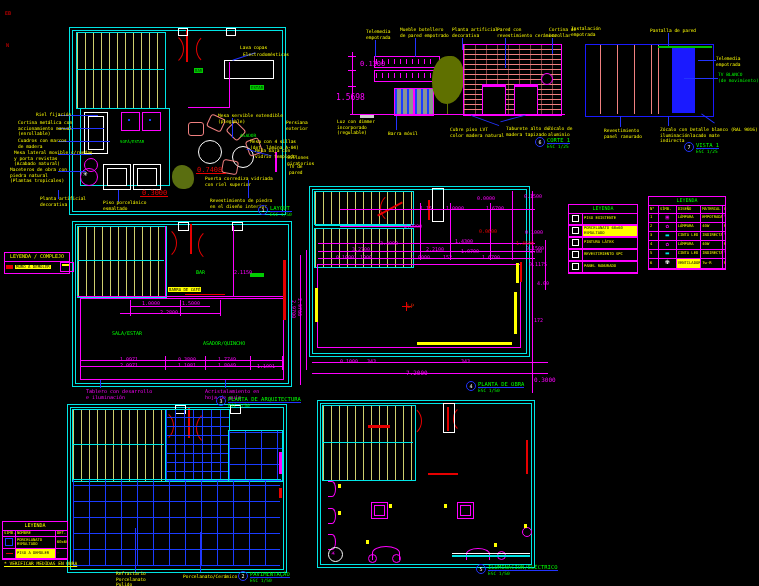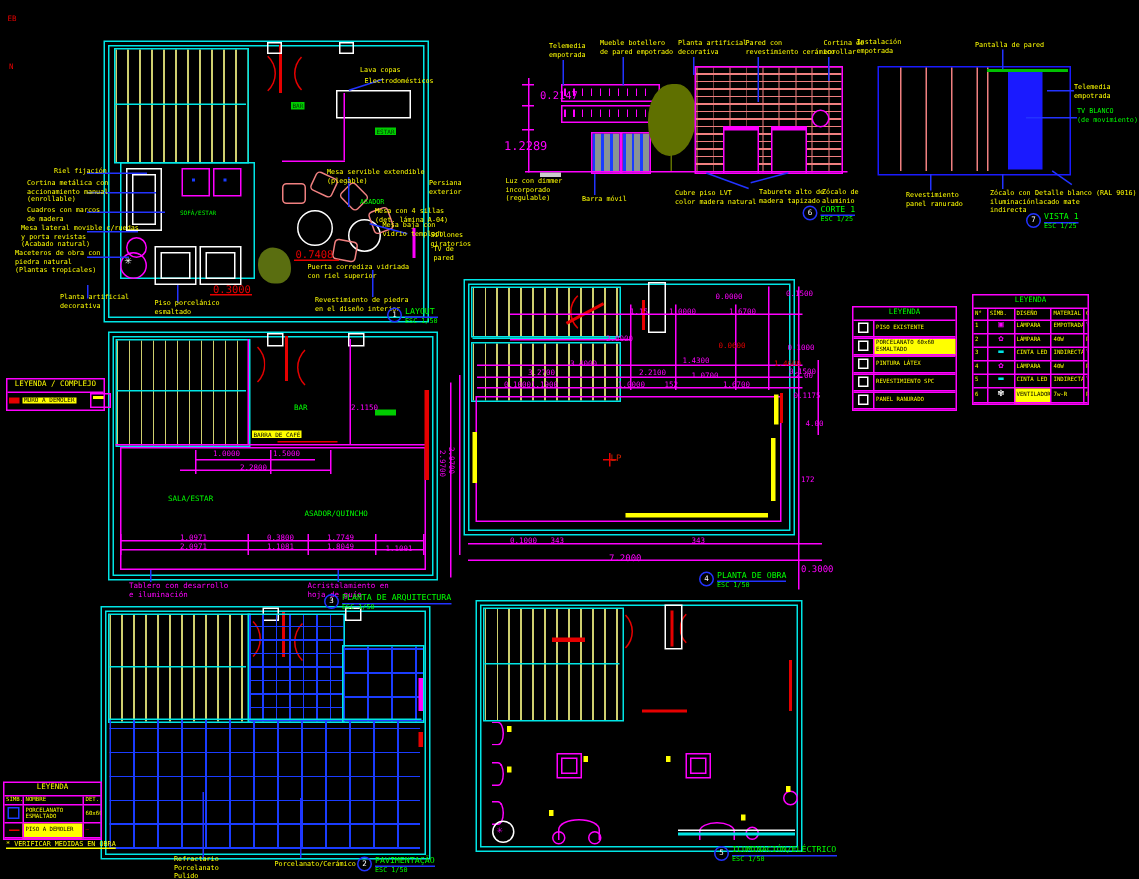--- a/index.html
+++ b/index.html
@@ -472,22 +472,22 @@
       <span class="lbl" style="left: 366px; top: 29px;">Telemedia
 empotrada</span>
       <span class="lbl" style="left: 400px; top: 27px;">Mueble botellero
 de pared empotrado</span>
       <span class="lbl" style="left: 452px; top: 27px;">Planta artificial
 decorativa</span>
       <span class="lbl" style="left: 497px; top: 27px;">Pared con
 revestimiento cerámico</span>
       <span class="lbl" style="left: 549px; top: 27px;">Cortina de
 enrollar</span>
-      <span class="lbl" style="left: 360px; top: 60px; color: rgb(255, 0, 255); font-size: 7px;">0.2147</span>
-      <span class="lbl" style="left: 336px; top: 93px; color: rgb(255, 0, 255); font-size: 8px;">1.2289</span>
+      <span class="lbl" style="left: 360px; top: 60px; color: rgb(255, 0, 255); font-size: 7px;">0.1300</span>
+      <span class="lbl" style="left: 336px; top: 93px; color: rgb(255, 0, 255); font-size: 8px;">1.5698</span>
       <span class="lbl" style="left: 337px; top: 119px;">Luz con dimmer
 incorporado
 (regulable)</span>
       <span class="lbl" style="left: 388px; top: 131px;">Barra móvil</span>
       <span class="lbl" style="left: 450px; top: 127px;">Cubre piso LVT
 color madera natural</span>
       <span class="lbl" style="left: 506px; top: 126px;">Taburete alto de
 madera tapizado</span>
       <span class="lbl" style="left: 548px; top: 126px;">Zócalo de
 aluminio</span>

